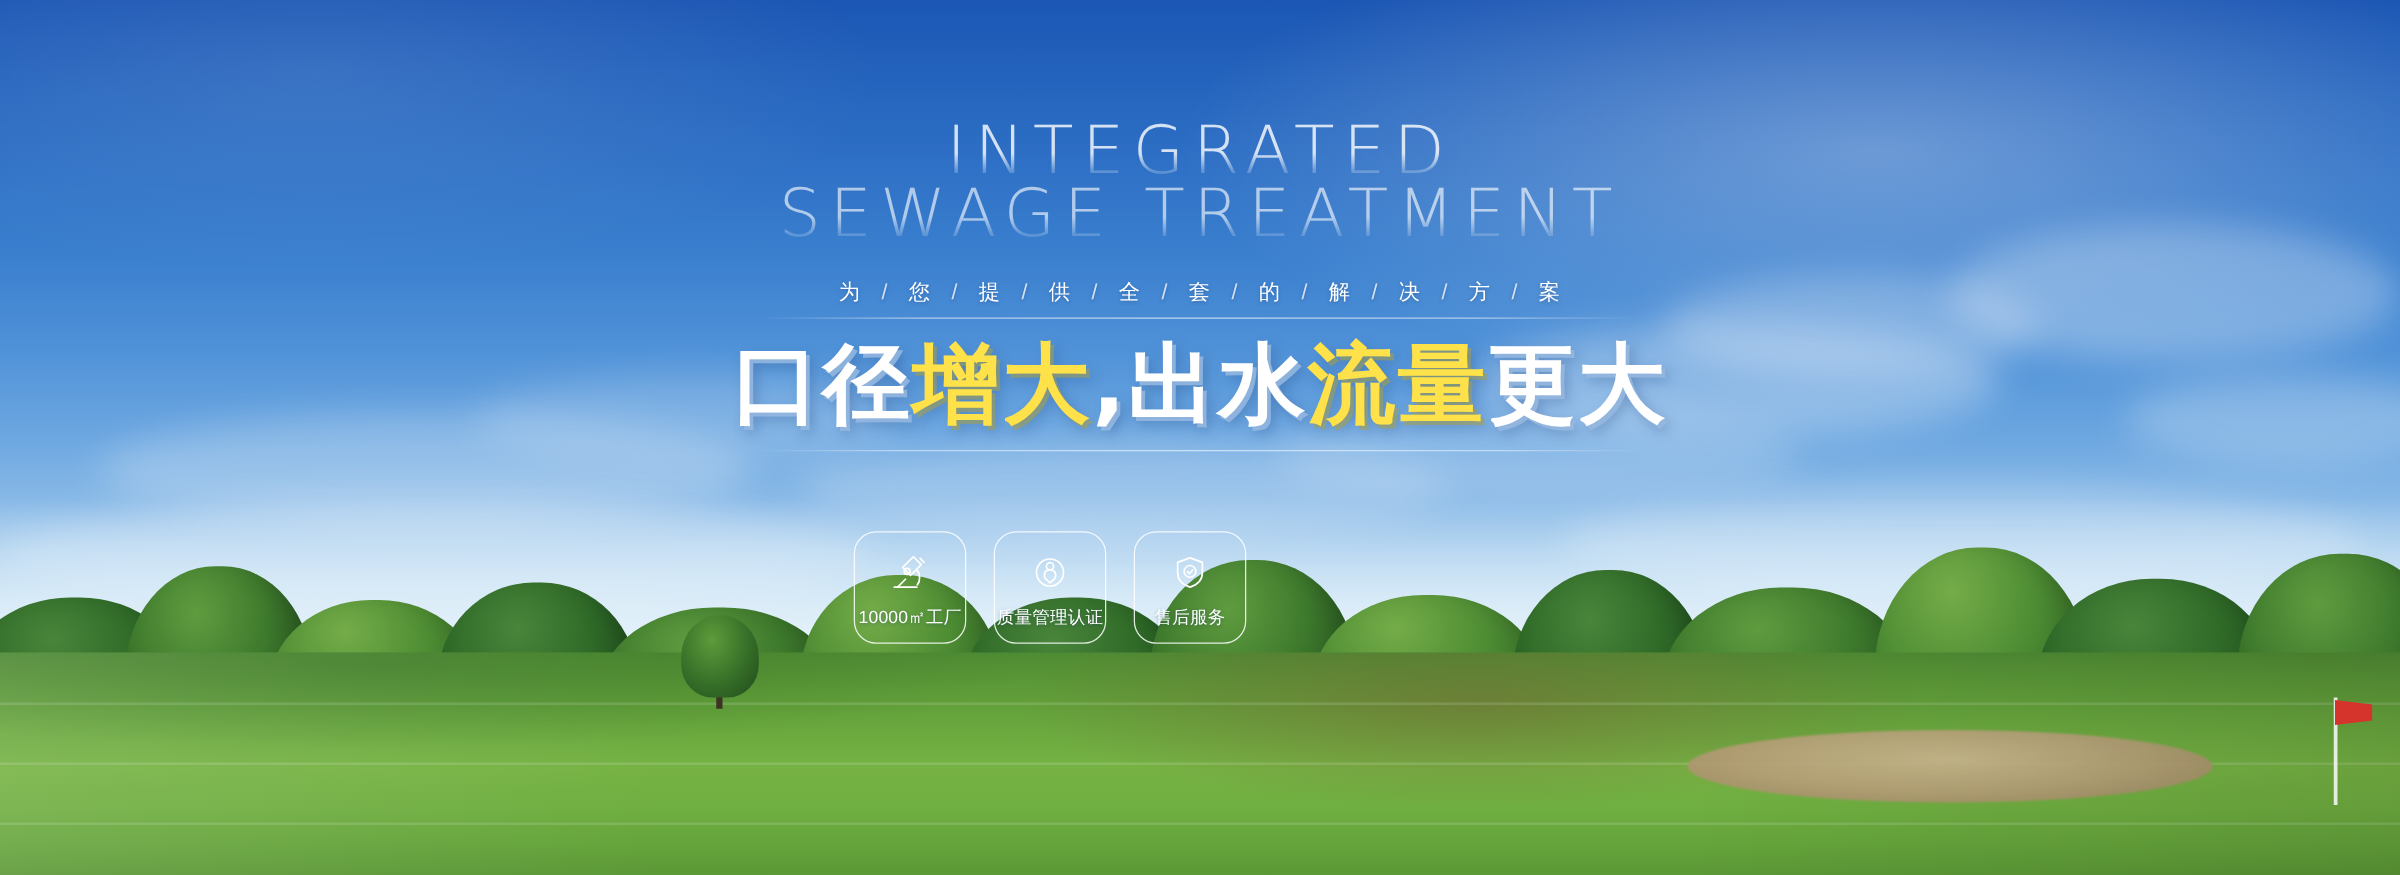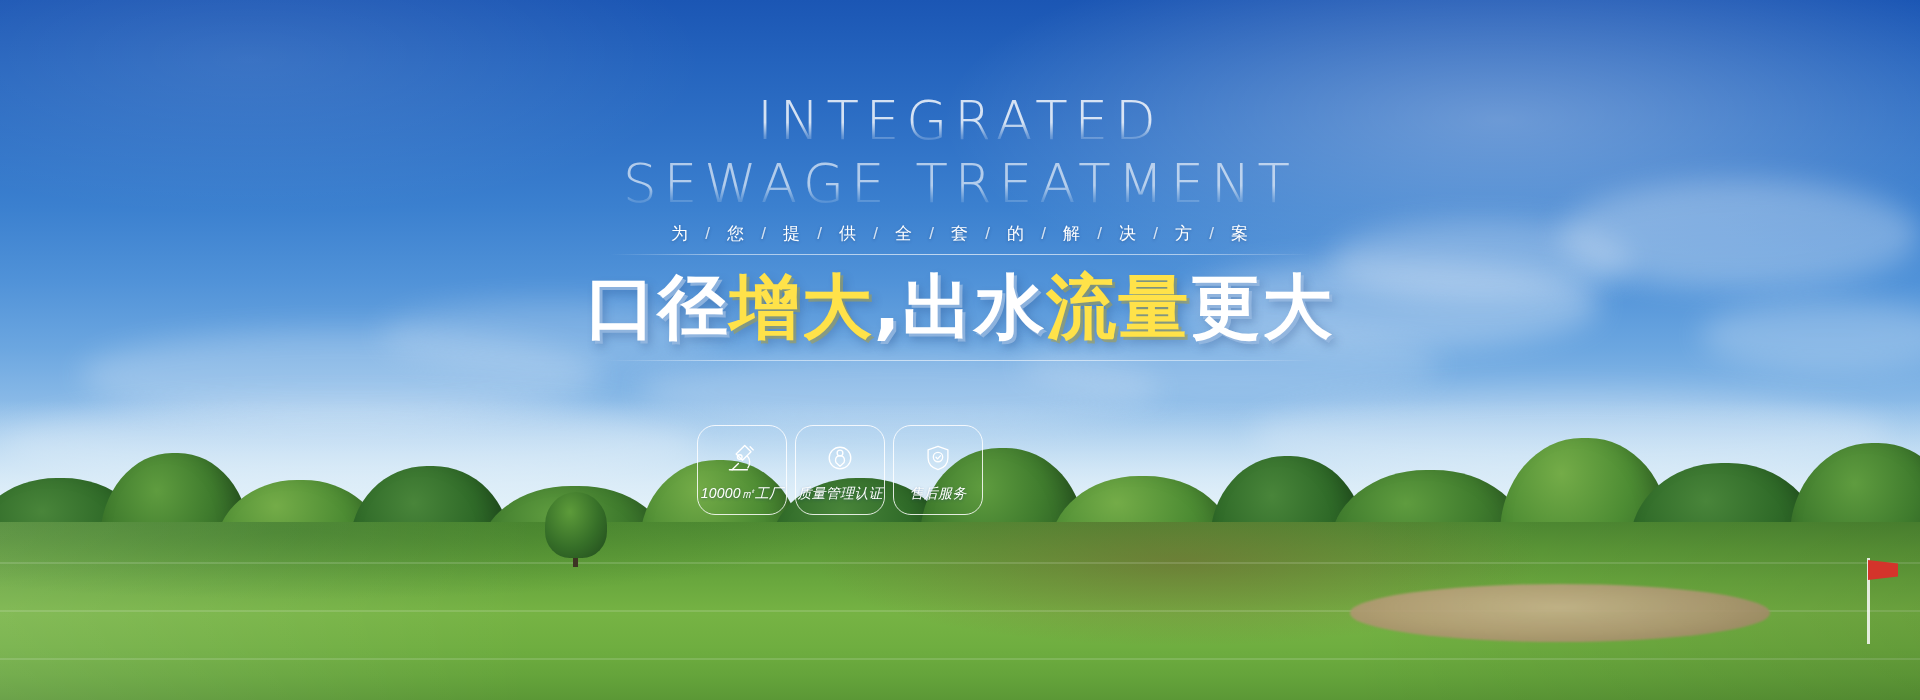--- a/index.html
+++ b/index.html
@@ -145,21 +145,21 @@
   .eng-line {
     font-family:"DejaVu Sans", sans-serif;
     font-weight:300;
     color:rgba(255,255,255,.80);
     letter-spacing:7px;
     line-height:.96;
     -webkit-mask-image:linear-gradient(180deg, rgba(0,0,0,1) 0%, rgba(0,0,0,1) 52%, rgba(0,0,0,.35) 78%, rgba(0,0,0,0) 100%);
             mask-image:linear-gradient(180deg, rgba(0,0,0,1) 0%, rgba(0,0,0,1) 52%, rgba(0,0,0,.35) 78%, rgba(0,0,0,0) 100%);
   }
   .eng-line.l1 { font-size:53px; }
-  .eng-line.l2 { font-size:53px; color:rgba(255,255,255,.62); margin-top:12px; }
+  .eng-line.l2 { font-size:53px; color:rgba(255,255,255,.62); margin-top:0; }
 
   
   .sub-wrap {
     position:absolute; left:0; top:222px; width:1920px;
     display:flex; flex-direction:column; align-items:center;
   }
   .sub-line {
     display:flex; align-items:center; justify-content:center;
     color:#ffffff;
     font-size:17px;
@@ -201,21 +201,21 @@
   }
   .main-rule {
     margin-top:14px;
     width:710px; height:1px;
     background:linear-gradient(90deg, rgba(255,255,255,0) 0%, rgba(255,255,255,.48) 16%, rgba(255,255,255,.60) 50%, rgba(255,255,255,.48) 84%, rgba(255,255,255,0) 100%);
   }
 
   
   .badges {
     position:absolute; left:0; top:425px; width:1680px;
-    display:flex; justify-content:center; gap:8px;font-style:italic;
+    display:flex; justify-content:center; gap:22px;
   }
   .badge {
     width:90px; height:90px;
     border:1px solid rgba(255,255,255,.85);
     border-radius:18px;
     display:flex; flex-direction:column;
     align-items:center; justify-content:flex-start;
     padding-top:12px;
     position:relative;
   }

